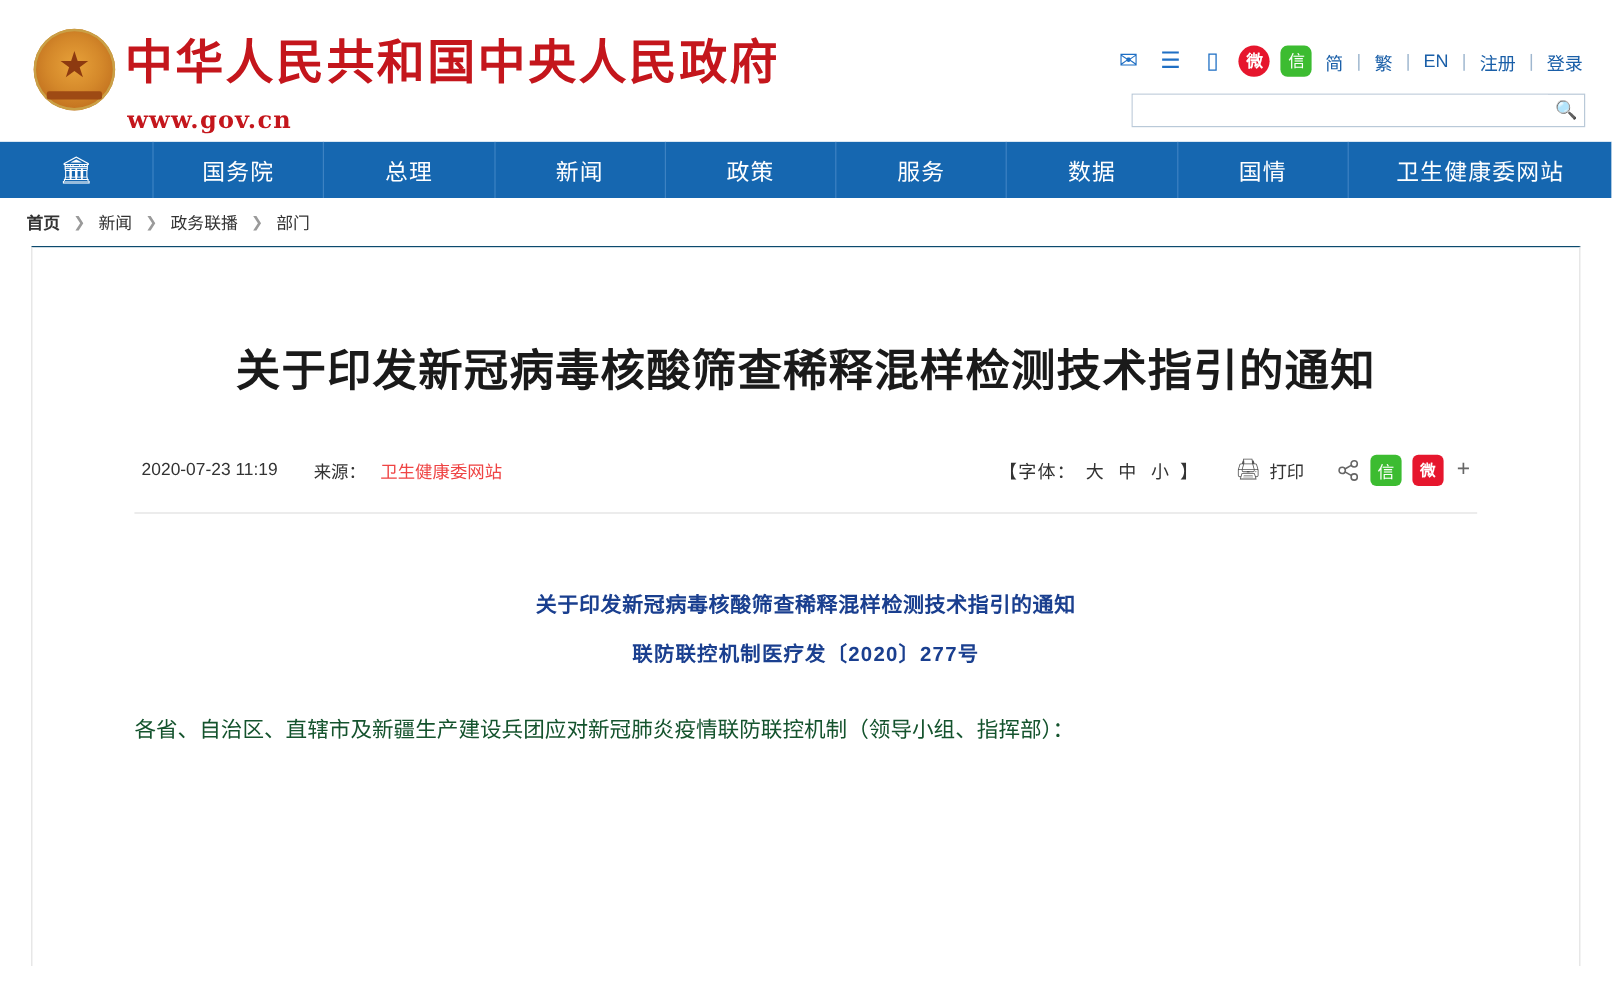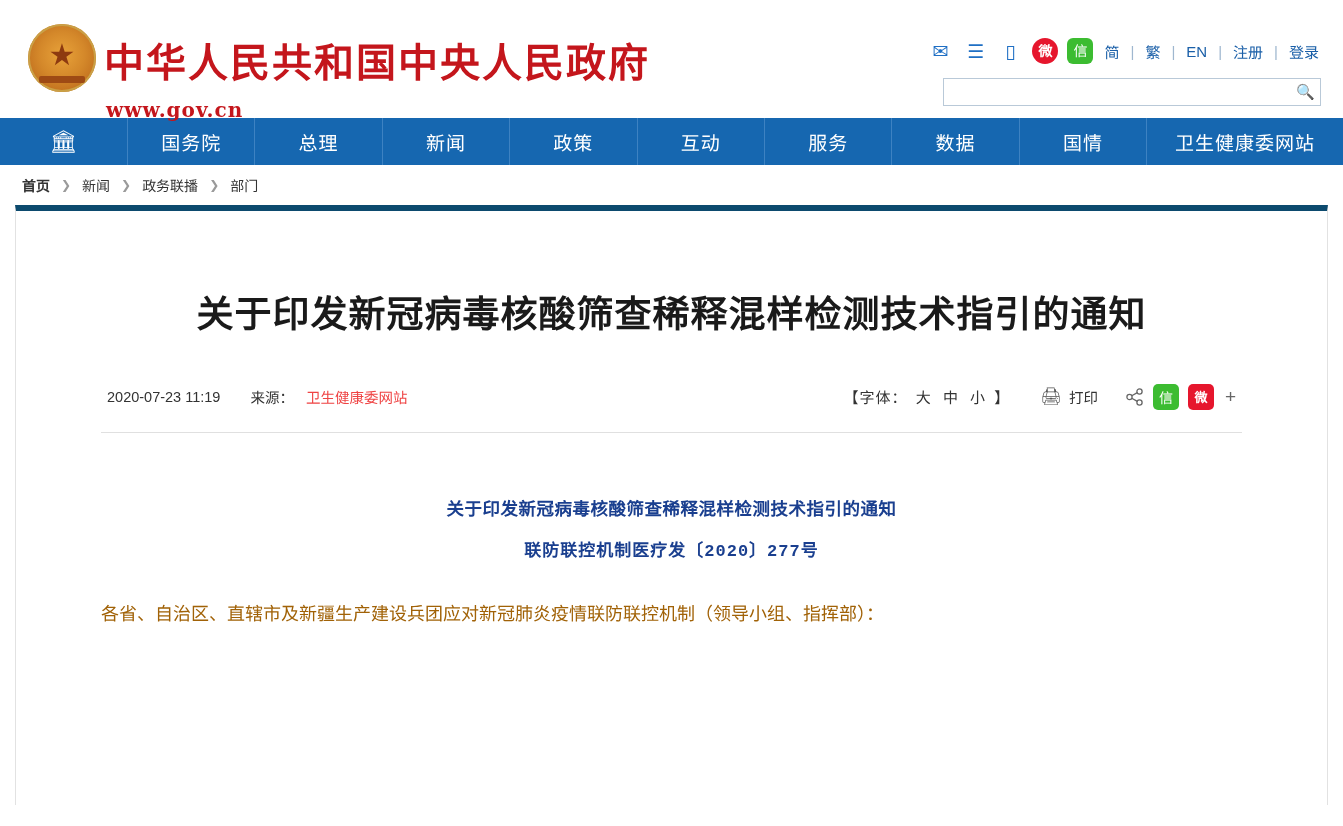--- a/index.html
+++ b/index.html
@@ -43,21 +43,21 @@
   .emblem-circle::after {
     content: "";
     position: absolute;
     left: 11px; bottom: 9px;
     width: 46px; height: 7px;
     background: #9e4a14;
     border-radius: 2px;
   }
   .site-title {
     position: absolute;
-    left: 104px; top: 38px;
+    left: 104px; top: 28px;
   }
   .site-title-cn {
     font-family: "DejaVu Serif", "Liberation Serif", serif;
     font-size: 40px;
     font-weight: bold;
     color: #c4161c;
     letter-spacing: 2px;
     line-height: 50px;
     white-space: nowrap;
   }
@@ -185,24 +185,24 @@
   .bc-item { color: #333; text-decoration: none; }
   .bc-item.first { font-weight: bold; text-align: right; }
   .bc-arrow {
     color: #9a9a9a;
     margin: 0 11px;
     font-size: 12px;
   }
 
   
   .content-wrap {
-    border-top: 6px solid #0c4a6e;
+    border-top: 1px solid #0c4a6e;
     border-left: 1px solid #e2e2e2;
     border-right: 1px solid #e2e2e2;
-    margin: 0 15px;
+    margin: 0 26px;
     height: 600px;
     background: #fff;
     overflow: hidden;
   }
   .article {
     padding: 0 85px;
   }
   .art-title {
     text-align: center;
     font-family: "DejaVu Serif", "Liberation Serif", serif;
@@ -267,32 +267,32 @@
     margin-top: 62px;
     font-family: "DejaVu Serif", "Liberation Serif", serif;
     font-size: 17.5px;
     font-weight: bold;
     color: #1a3f8f;
     letter-spacing: 0.5px;
   }
   .doc-number {
     text-align: center;
     margin-top: 16px;
-    font-family: Liberation Mono, monospace;
+    font-family: Liberation Sans, sans-serif;
     font-size: 17px;
     font-weight: bold;
     color: #1a3f8f;
     letter-spacing: 1px;
   }
   .doc-body {
     margin-top: 34px;
     font-family: "DejaVu Serif", "Liberation Serif", serif;
     font-size: 18px;
     line-height: 37px;
-    color: #a16207;
+    color: #14532d;
     text-align: justify;
   }
   .doc-body p { margin: 0 0 6px 0; }
   .indent { text-indent: 2em; }
 </style>
 </head>
 <body>
 
 <div class="header">
 
@@ -329,21 +329,20 @@
 </div>
 
 <div class="nav">
   <div class="nav-home">
     <span class="nav-home-icon">🏛</span>
   </div>
   <div class="nav-item">国务院</div>
   <div class="nav-item">总理</div>
   <div class="nav-item">新闻</div>
   <div class="nav-item">政策</div>
-  <div class="nav-item">互动</div>
   <div class="nav-item">服务</div>
   <div class="nav-item">数据</div>
   <div class="nav-item">国情</div>
   <div class="nav-item">卫生健康委网站</div>
 </div>
 
 <div class="breadcrumb">
   <a class="bc-item first" href="#">首页</a>
   <span class="bc-arrow">❯</span>
   <a class="bc-item" href="#">新闻</a>

